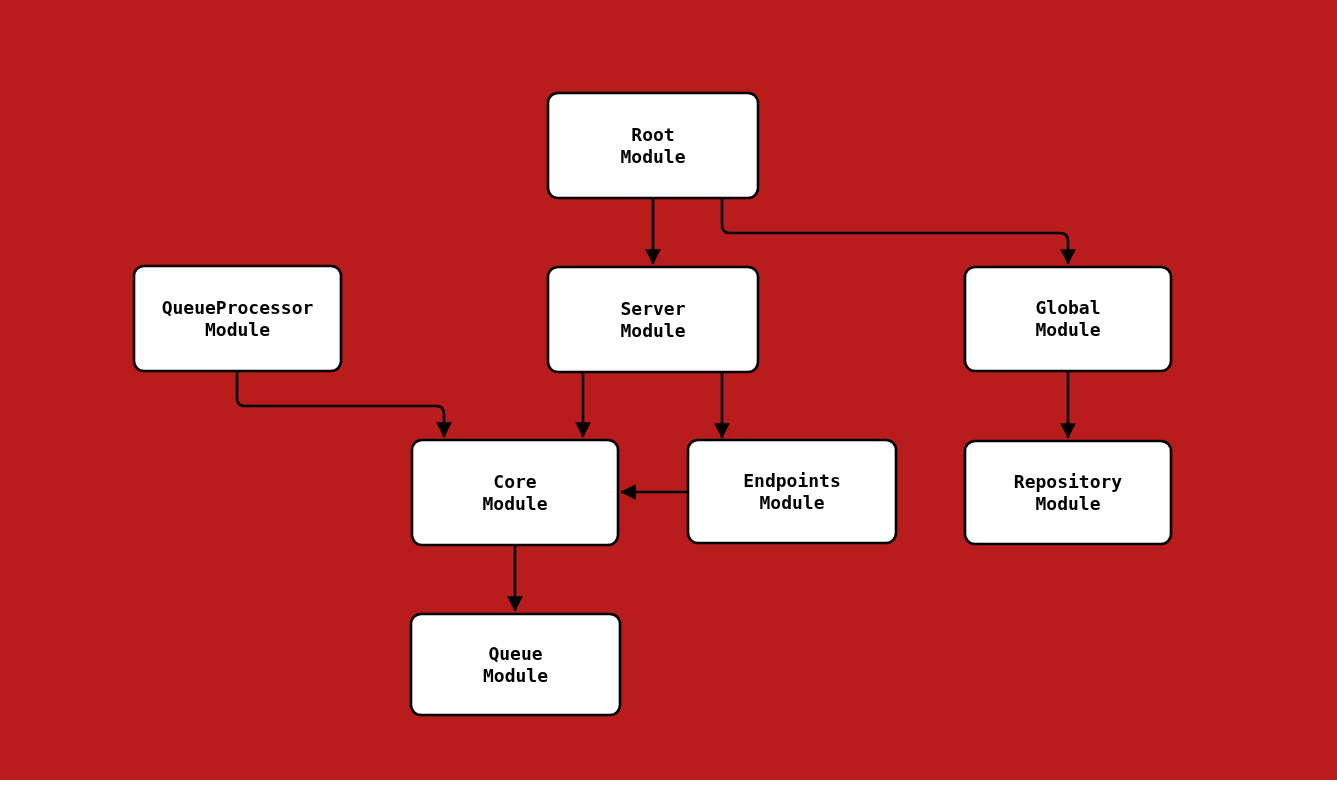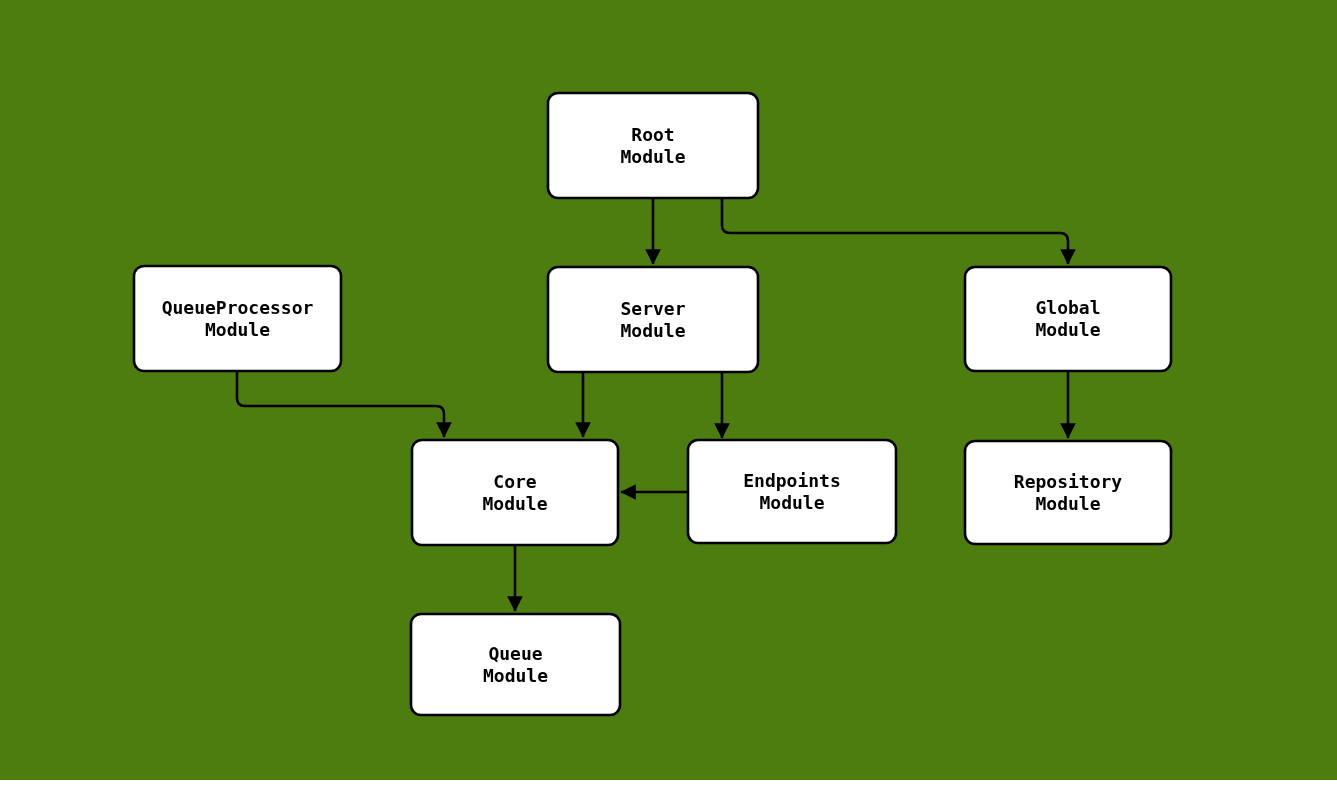--- a/index.html
+++ b/index.html
@@ -4,21 +4,21 @@
 <style>
   html, body {
     margin: 0;
     padding: 0;
     background: #ffffff;
   }
   #stage {
     position: relative;
     width: 1337px;
     height: 780px;
-    background: #4d7c0f;
+    background: #b91c1c;
     overflow: hidden;
     font-family: "DejaVu Sans Mono", "Liberation Mono", monospace;
   }
   svg text {
     font-family: "DejaVu Sans Mono", "Liberation Mono", monospace;
     font-weight: bold;
     font-size: 18px;
   }
 </style>
 </head>

